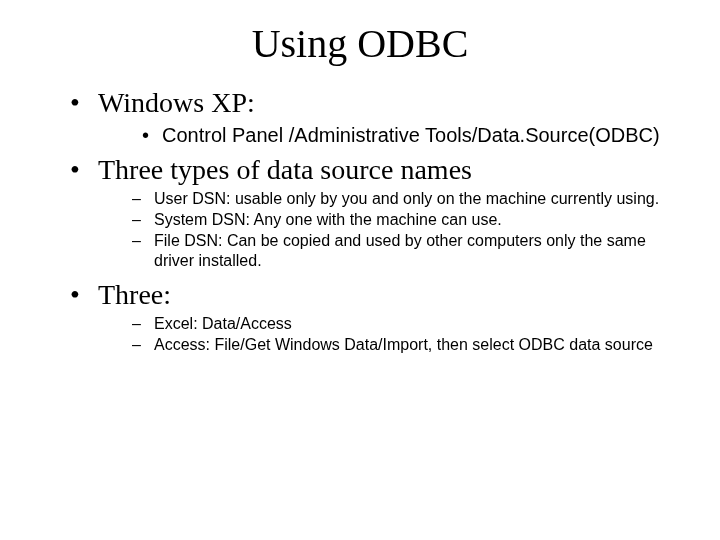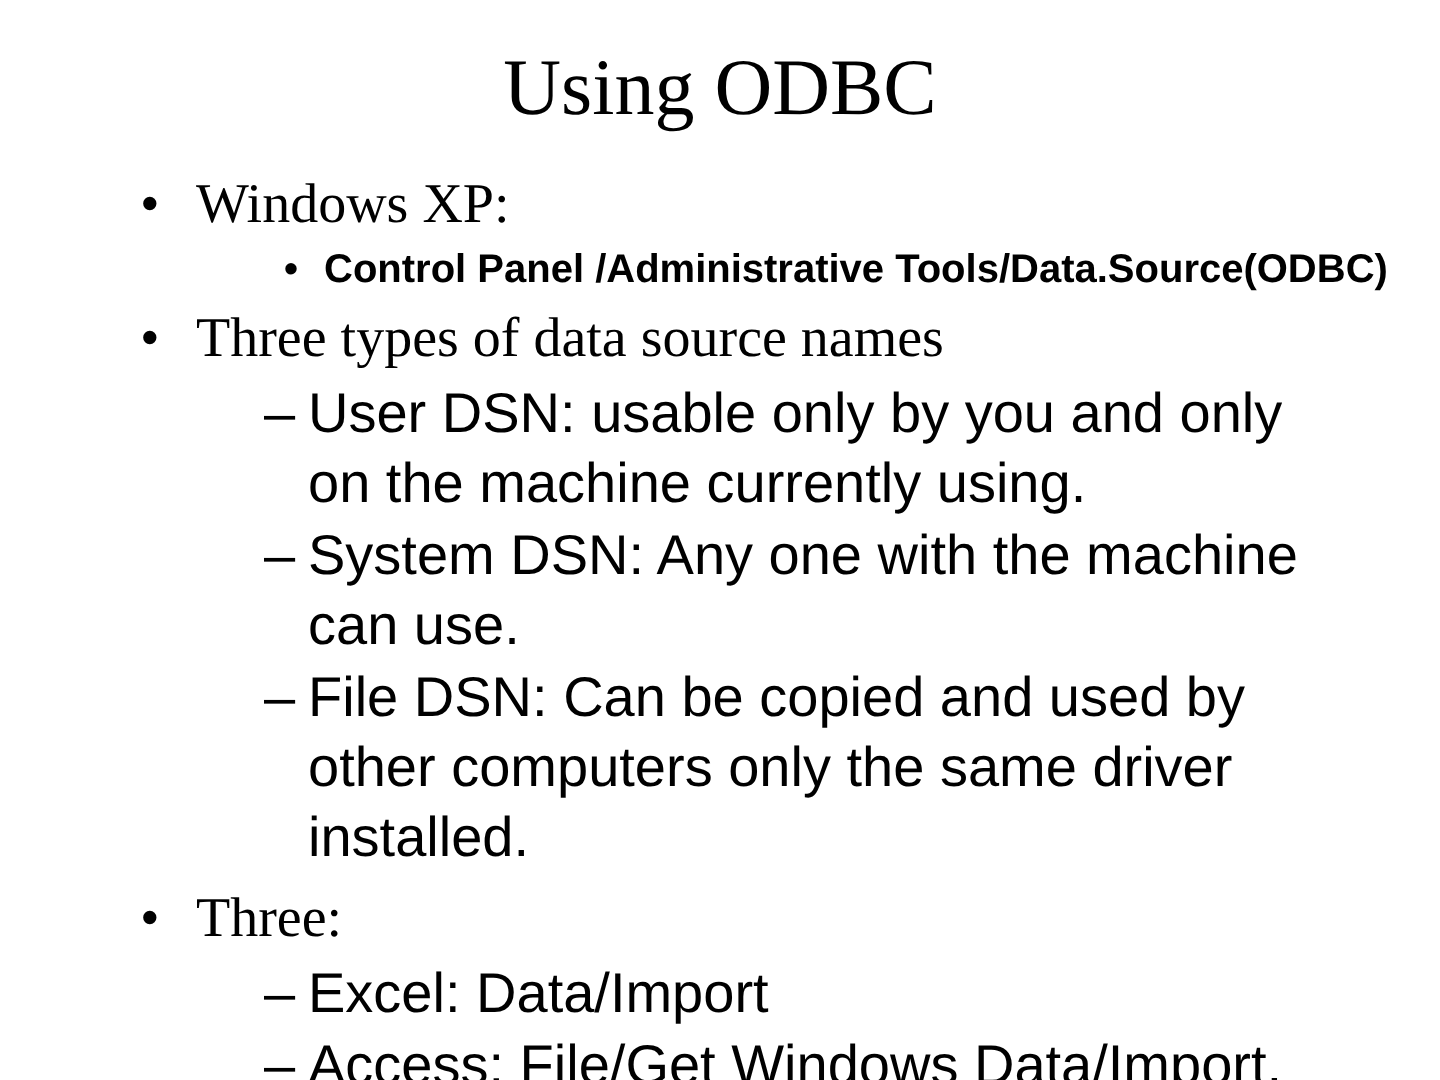--- a/index.html
+++ b/index.html
@@ -46,40 +46,40 @@
   }
   ul.sub-bullet {
     margin: 2px 0 4px 0;
     padding-left: 44px;
     list-style: none;
   }
   ul.sub-bullet > li {
     position: relative;
     font-size: 20px;
     font-family: Arial, Helvetica, sans-serif;
-    font-weight: bold;
+    font-weight: normal;
     line-height: 1.3;
     padding-left: 20px;
   }
   ul.sub-bullet > li::before {
     content: "•";
     position: absolute;
     left: 0;
     top: 0;
     font-size: 20px;
   }
   ul.sub-dash {
     margin: 2px 0 6px 0;
     padding-left: 34px;
     list-style: none;
     max-width: 548px;
   }
   ul.sub-dash > li {
     position: relative;
-    font-size: 28px;
+    font-size: 16px;
     font-family: Arial, Helvetica, sans-serif;
     line-height: 1.25;
     padding-left: 22px;
     margin-bottom: 1px;
   }
   ul.sub-dash > li::before {
     content: "–";
     position: absolute;
     left: 0;
     top: 0;
@@ -105,19 +105,19 @@
       <ul class="sub-dash">
         <li>User DSN: usable only by you and only on the machine currently using.</li>
         <li>System DSN: Any one with the machine can use.</li>
         <li>File DSN: Can be copied and used by other computers only the same driver installed.</li>
       </ul>
     </li>
 
     <li>
       <span>Three:</span>
       <ul class="sub-dash">
-        <li>Excel: Data/Import</li>
+        <li>Excel: Data/Access</li>
         <li>Access: File/Get Windows Data/Import, then select ODBC data source</li>
       </ul>
     </li>
 
   </ul>
 </div>
 
 </body></html>

